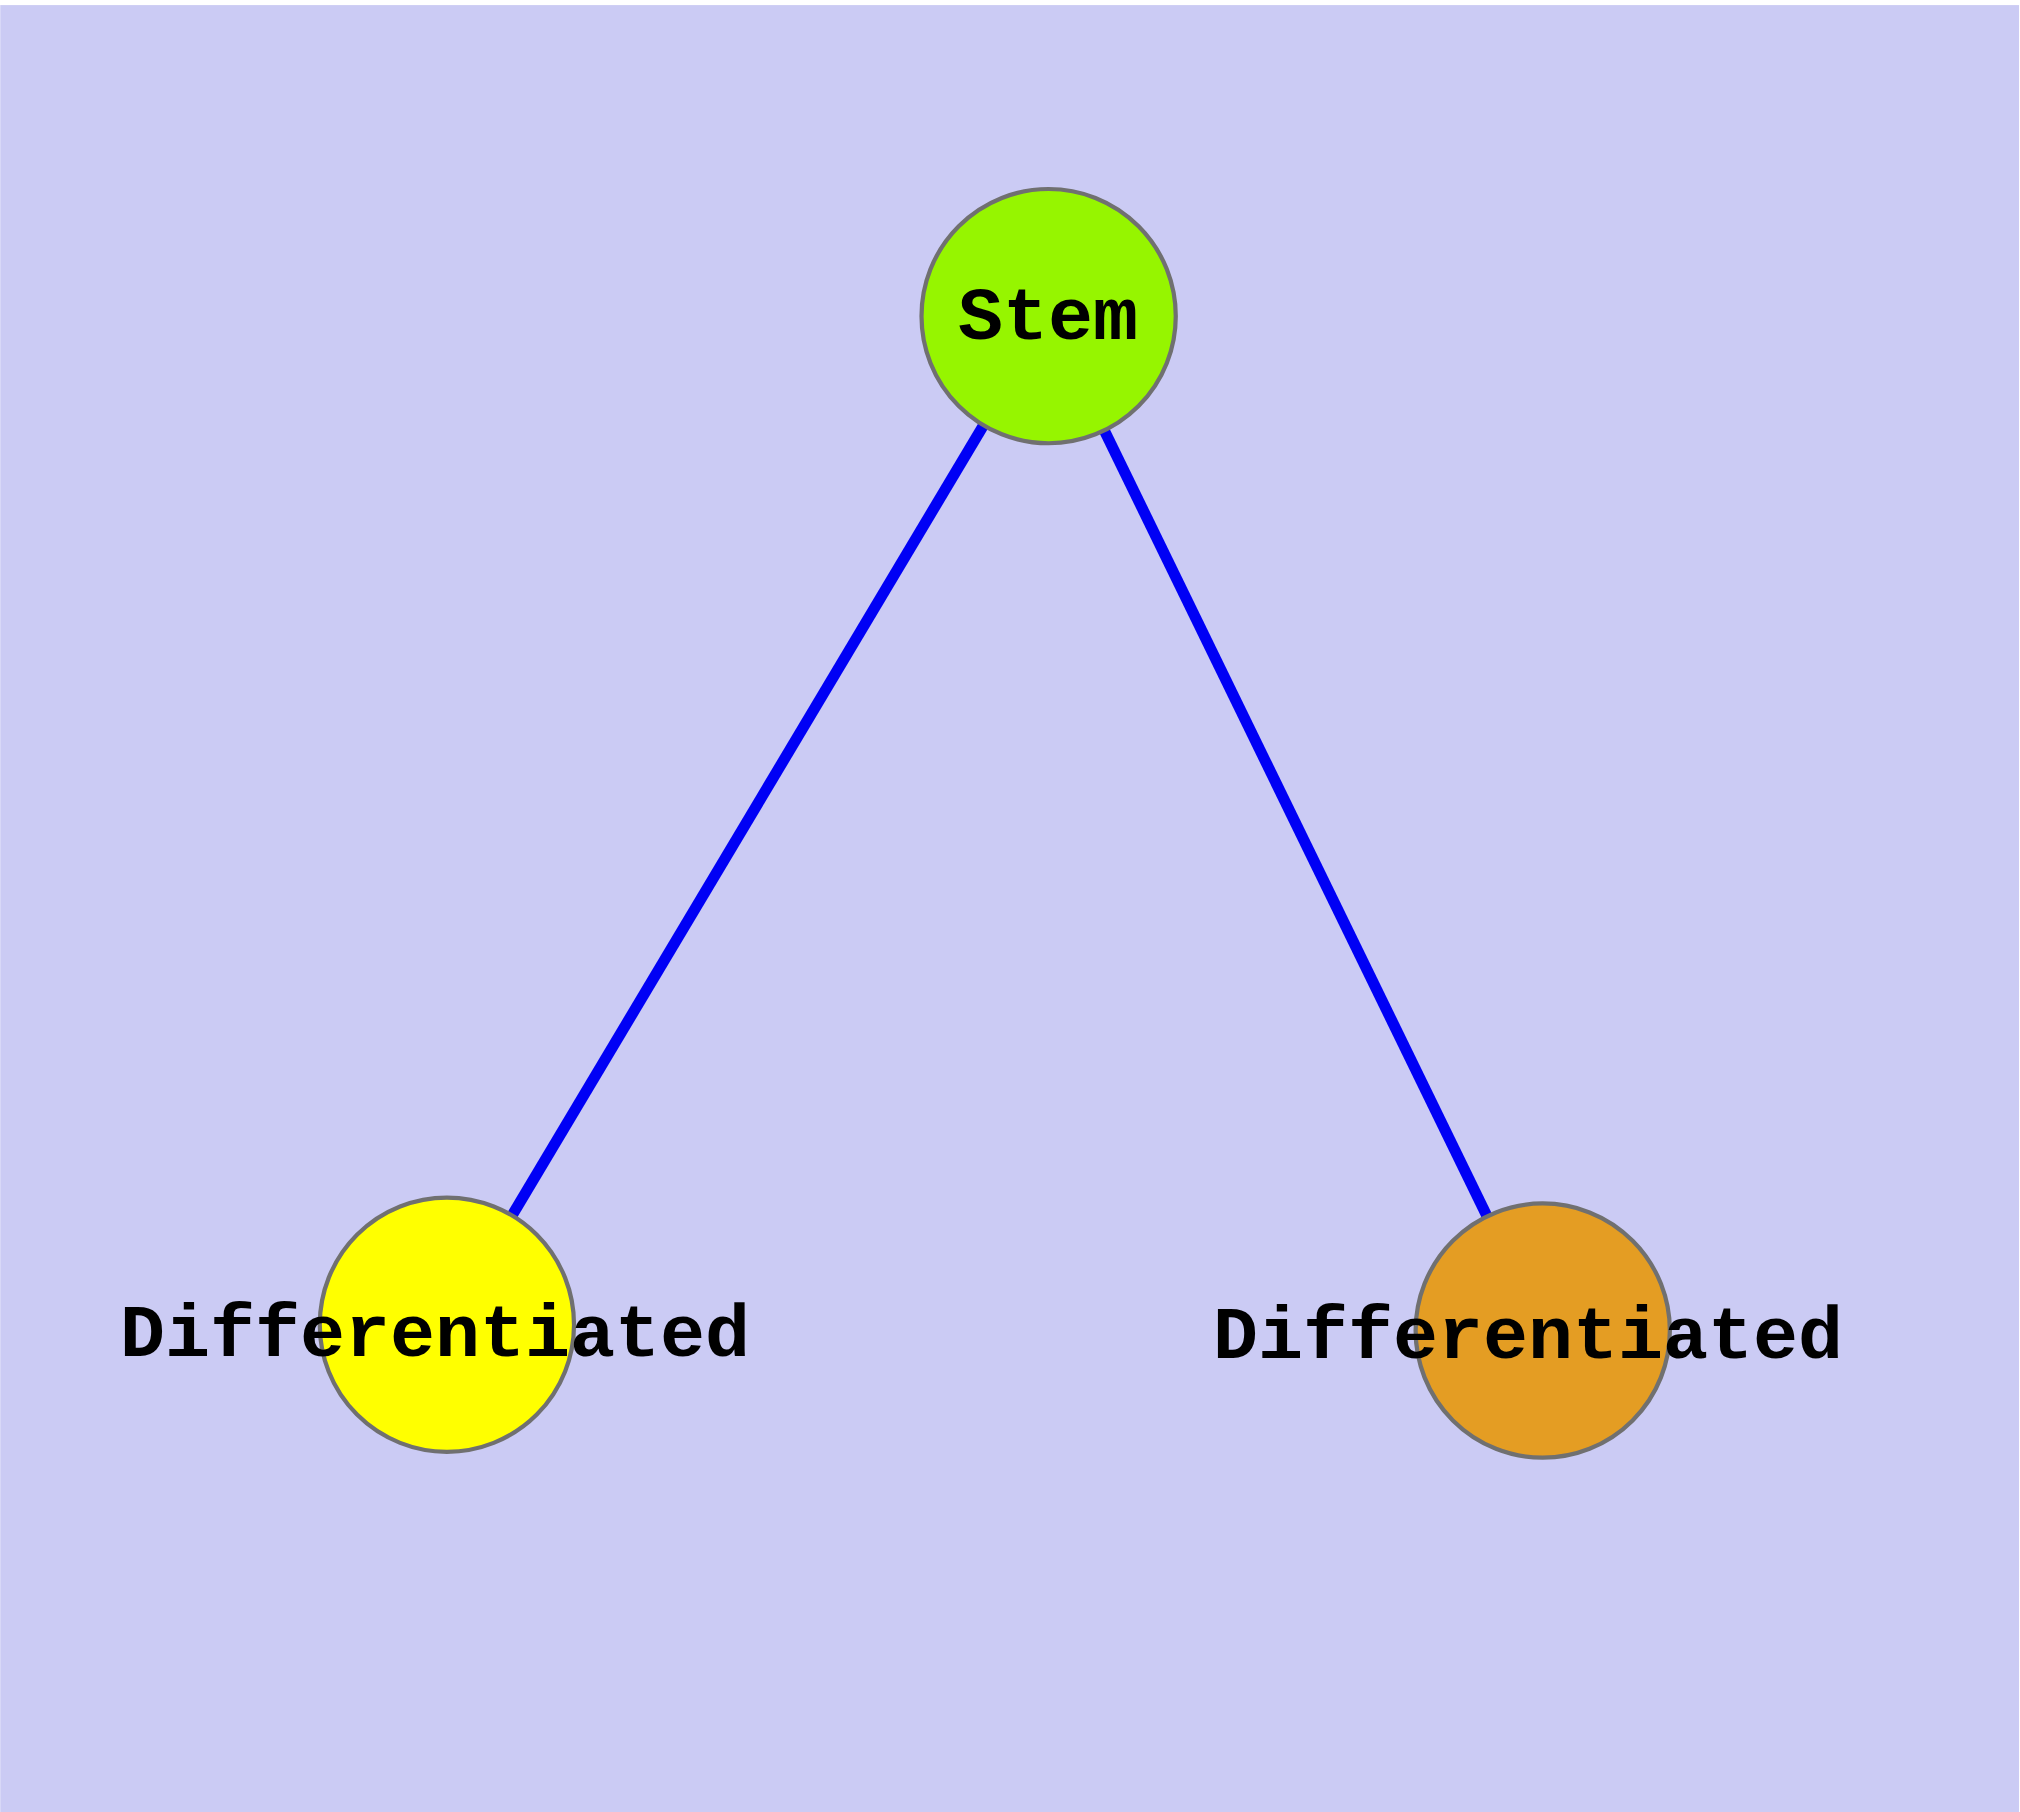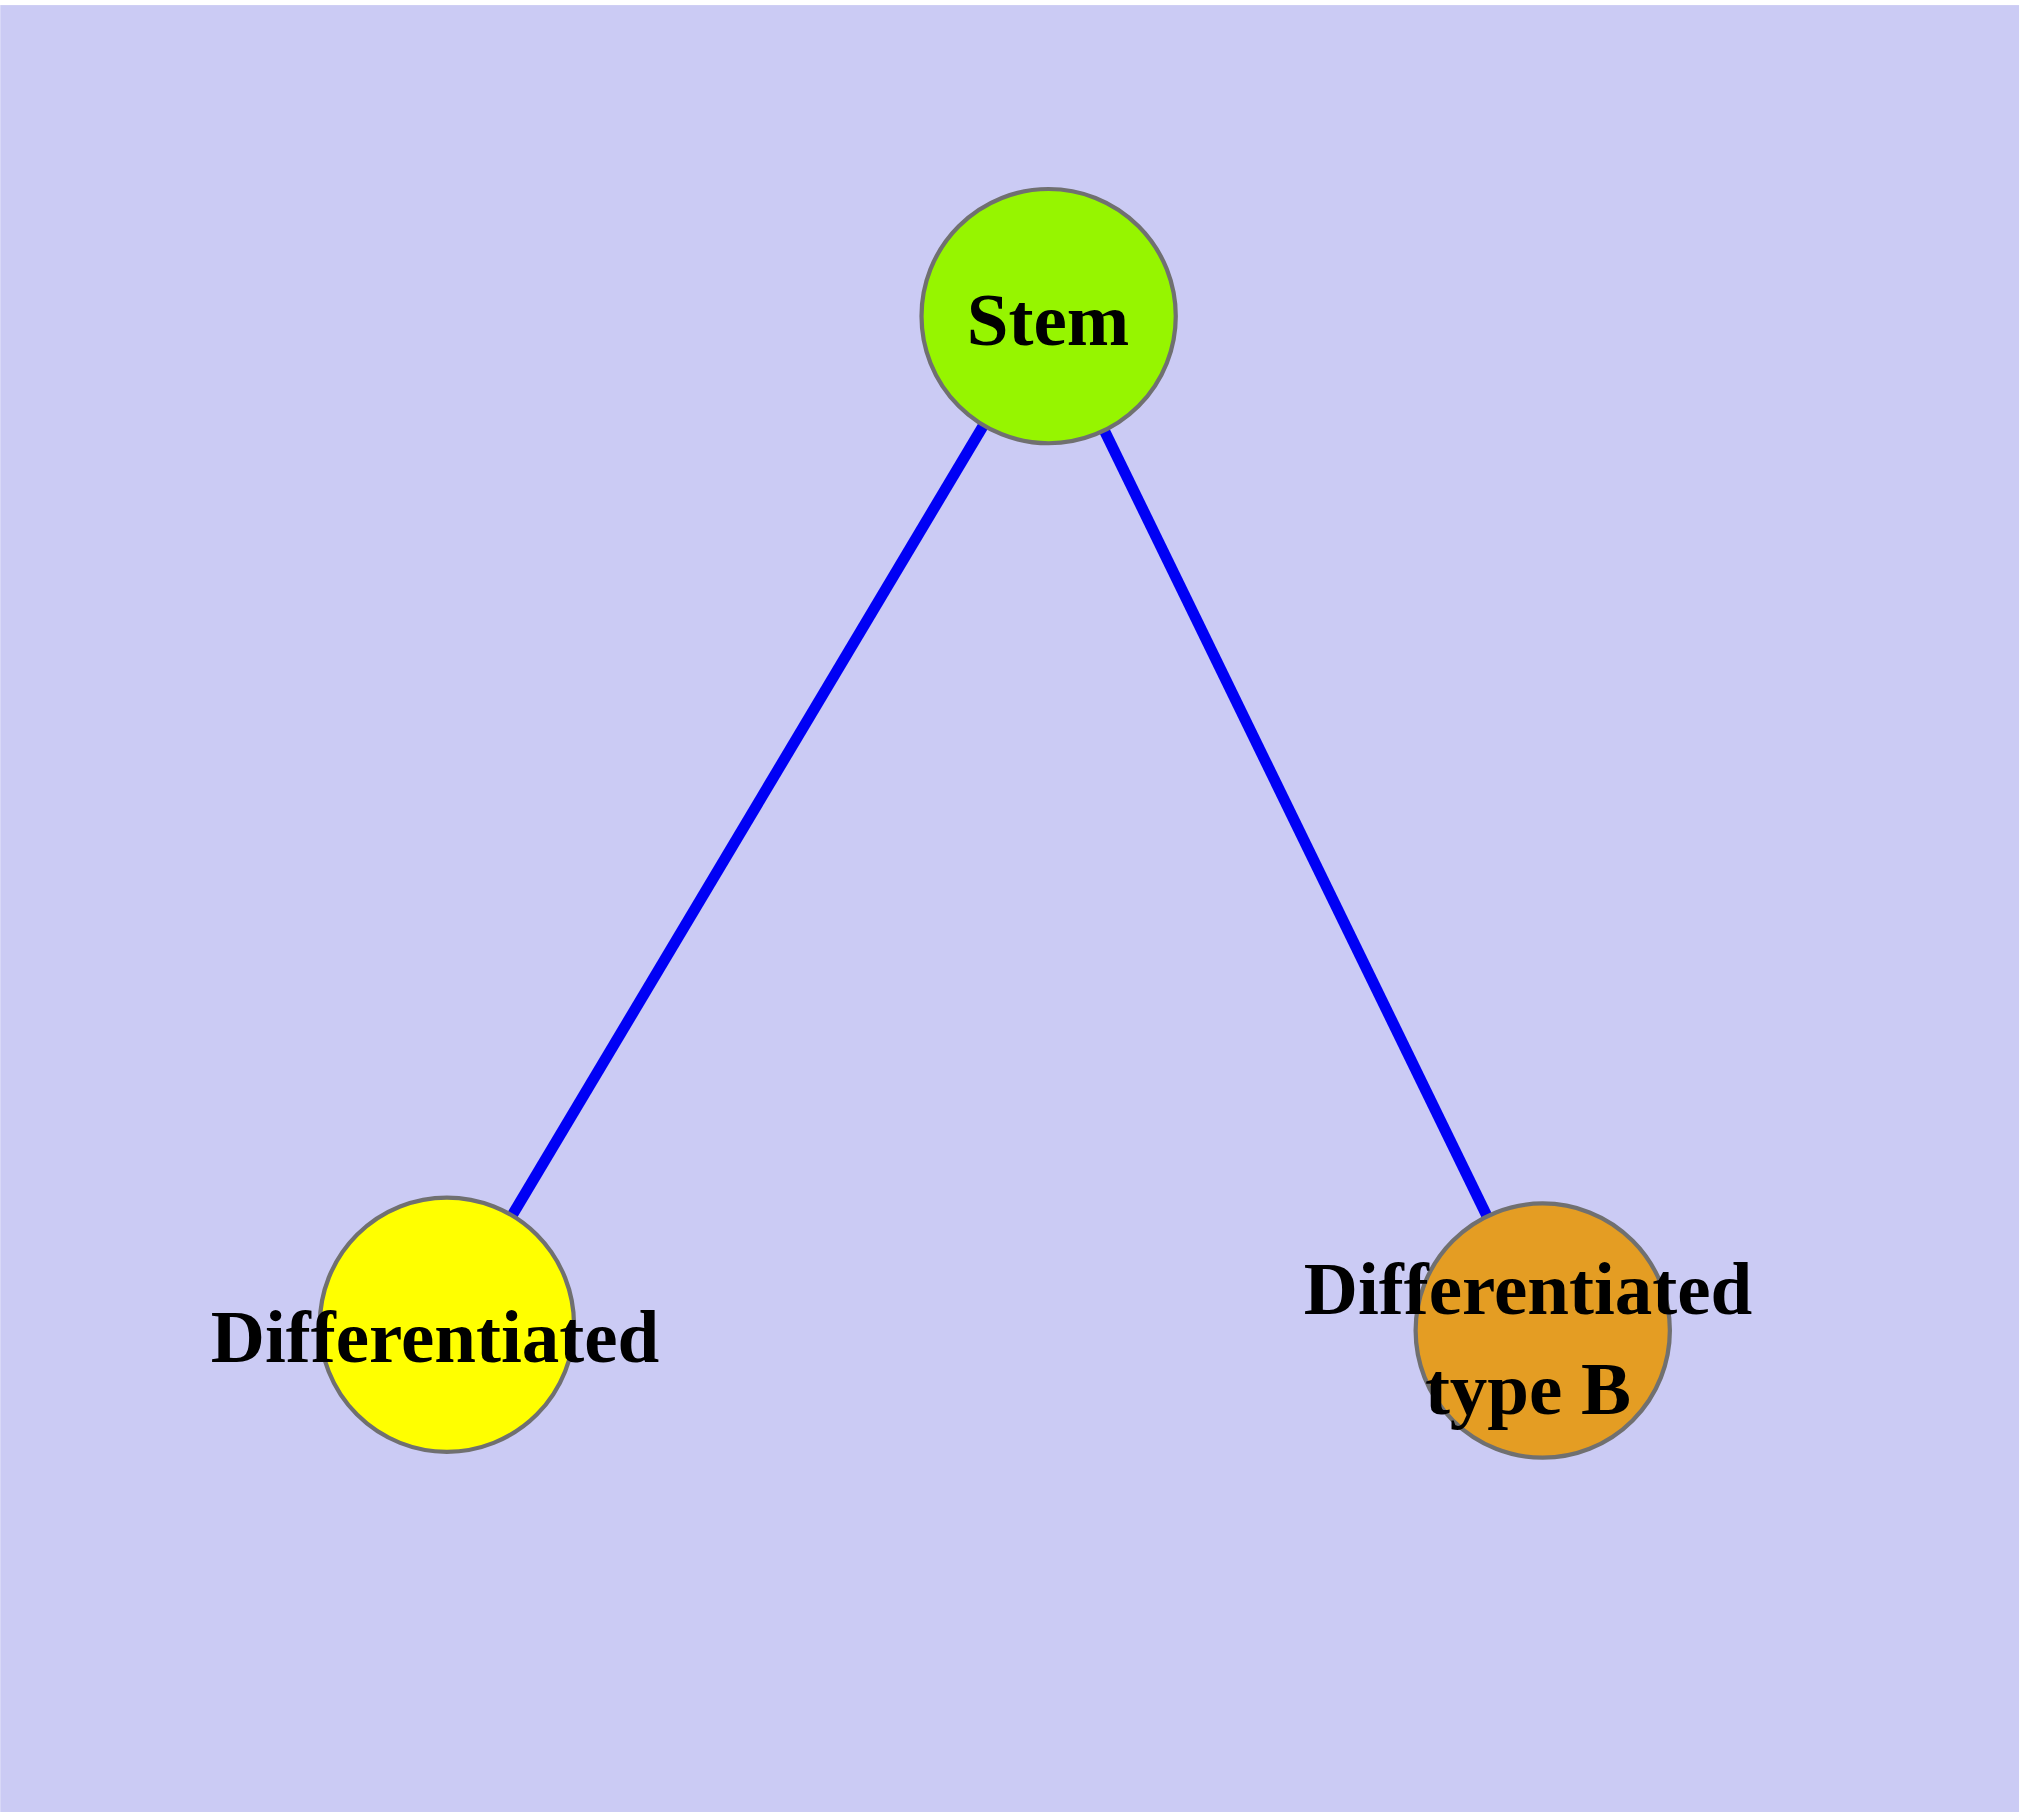--- a/index.html
+++ b/index.html
@@ -7,21 +7,21 @@
     padding: 0;
     background: #ffffff;
     width: 2021px;
     height: 1812px;
     overflow: hidden;
   }
   .canvas {
     position: relative;
     width: 1607px;
     height: 1812px;
-    font-family: Liberation Serif, serif;
+    font-family: Liberation Mono, monospace;
   }
   .canvas svg {
     position: absolute;
     left: 0;
     top: 0;
     display: block;
   }
   .node-label {
     position: absolute;
     transform: translate(-50%, -50%);
@@ -58,17 +58,16 @@
   <div class="node-label" style="left:1048px; top:320px;">
     <span>Stem</span>
   </div>
 
   <div class="node-label" style="left:435px; top:1337px;">
     <span>Differentiated</span>
   </div>
 
   <div class="node-label" style="left:1528px; top:1339px;">
     <span>Differentiated</span>
-    <span>type B</span>
   </div>
 
 </div>
 
 
 </body></html>

